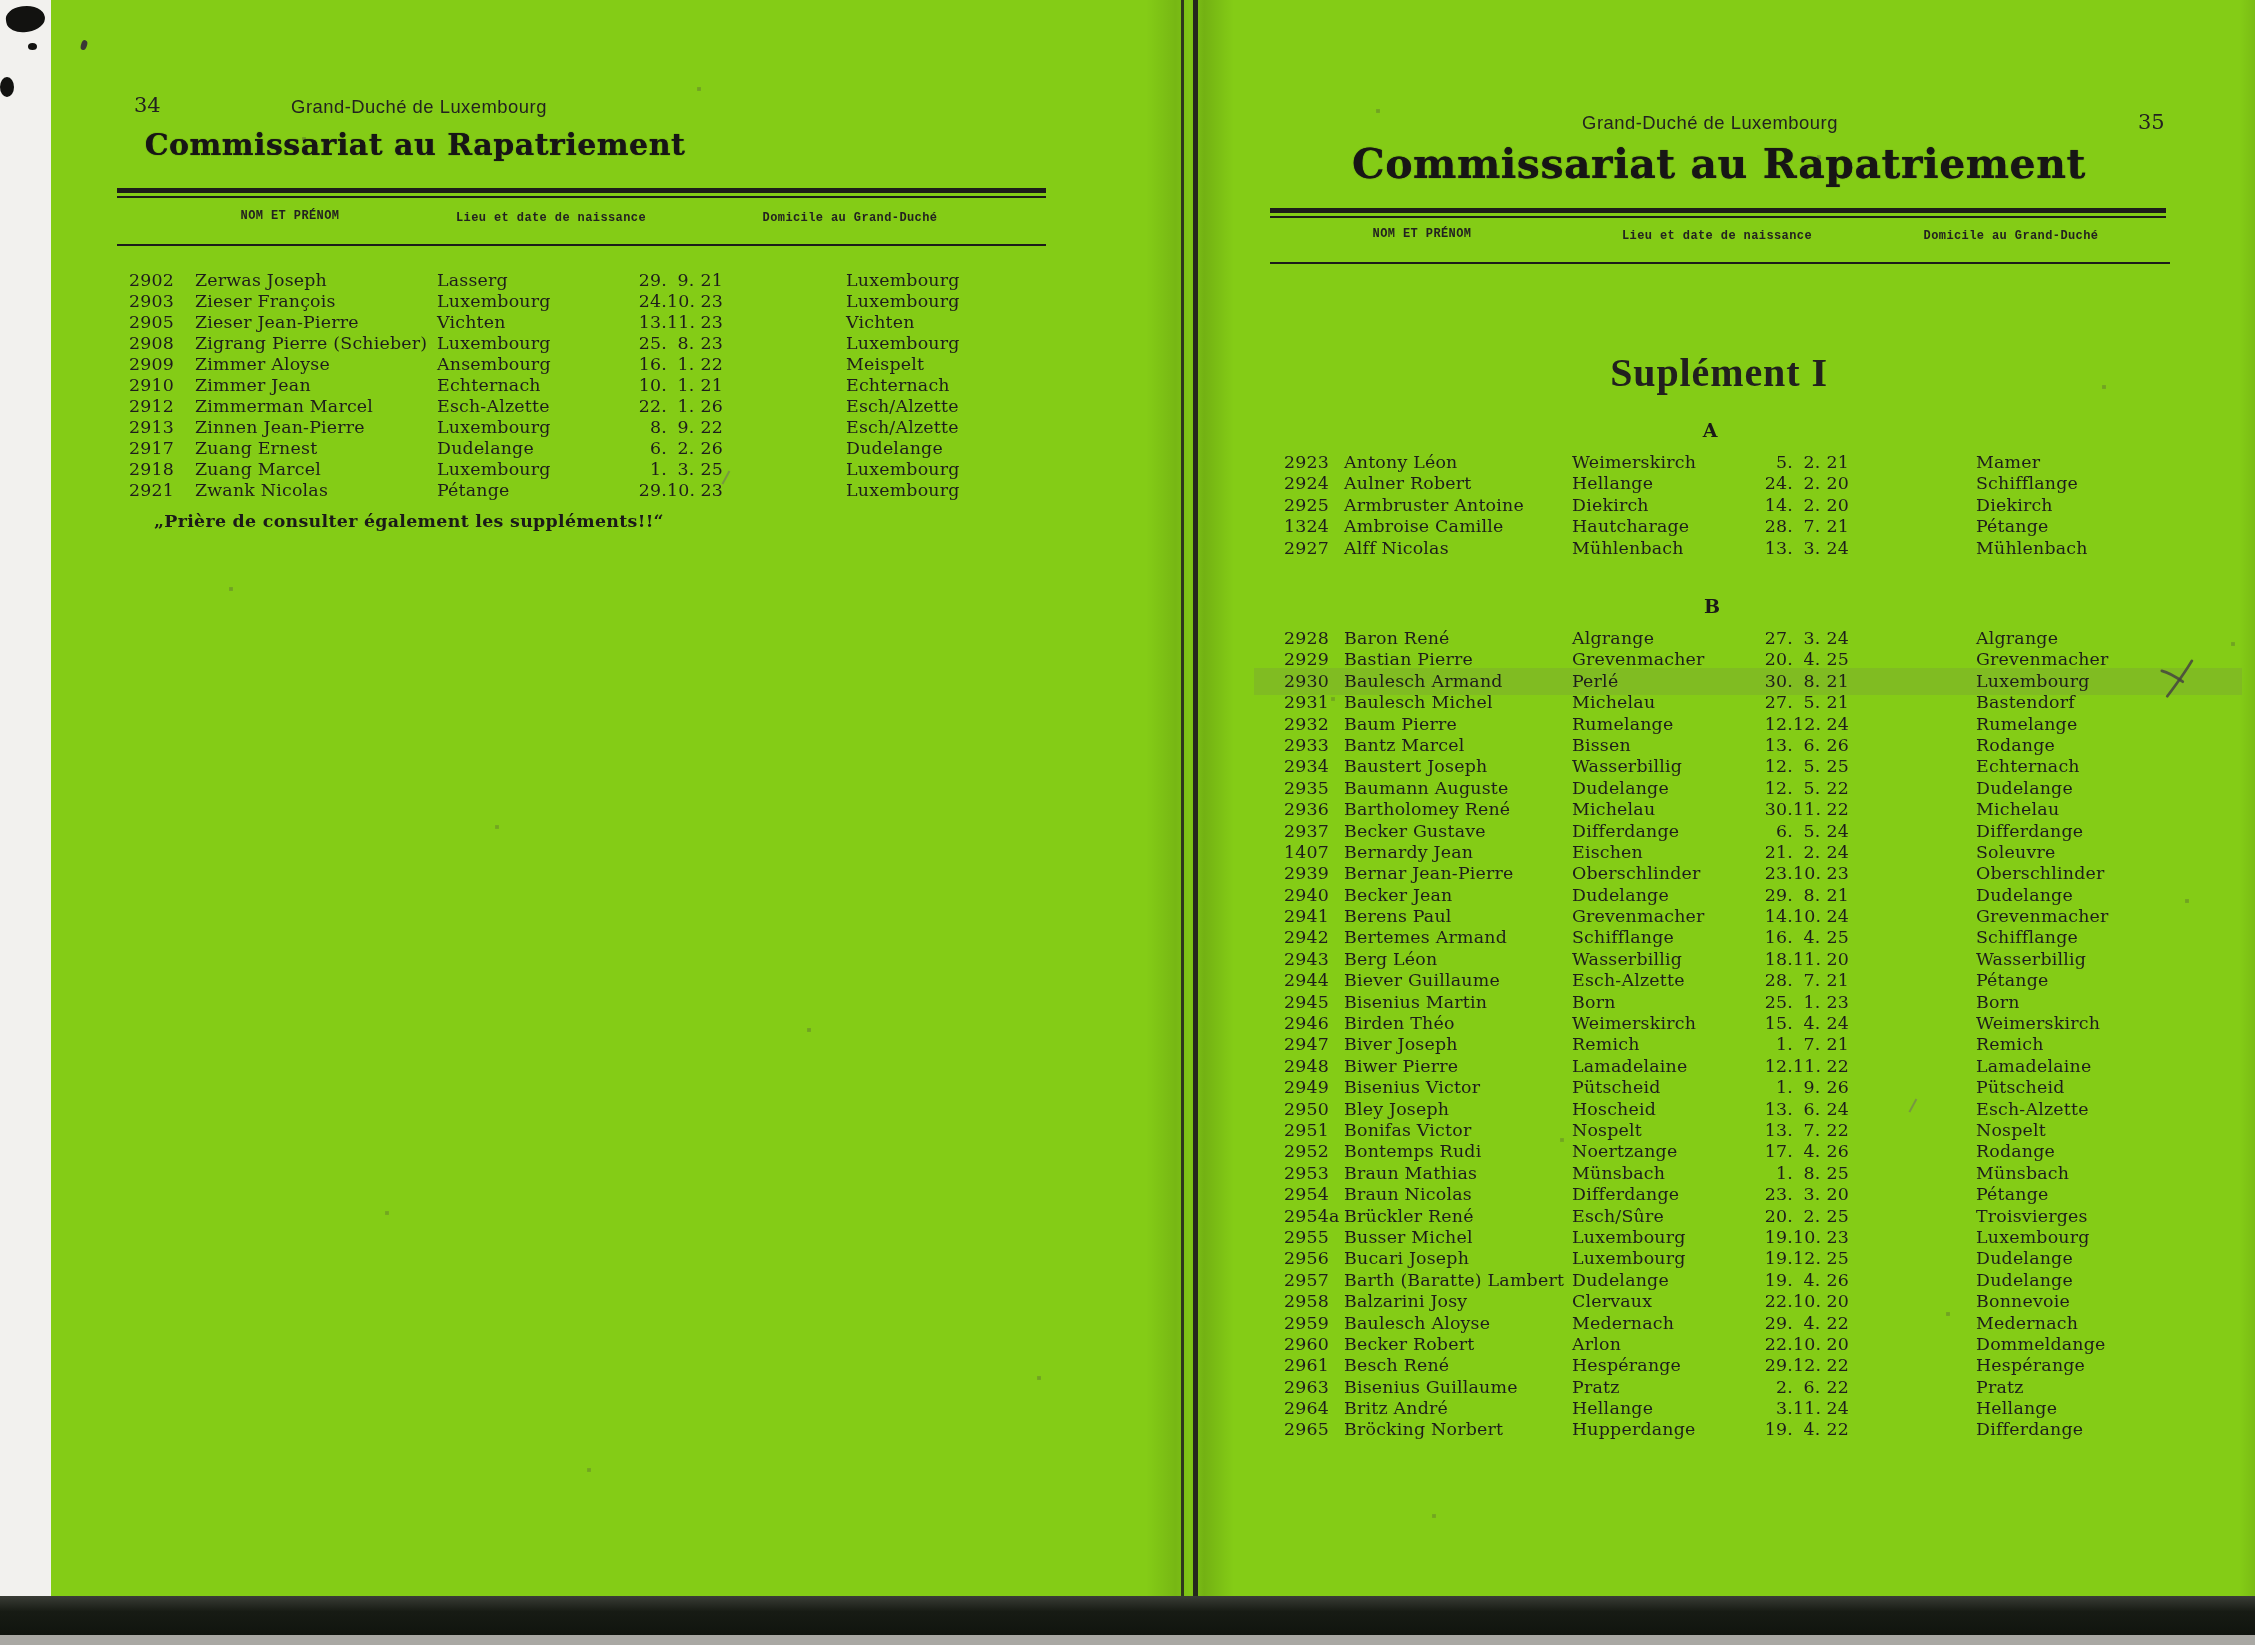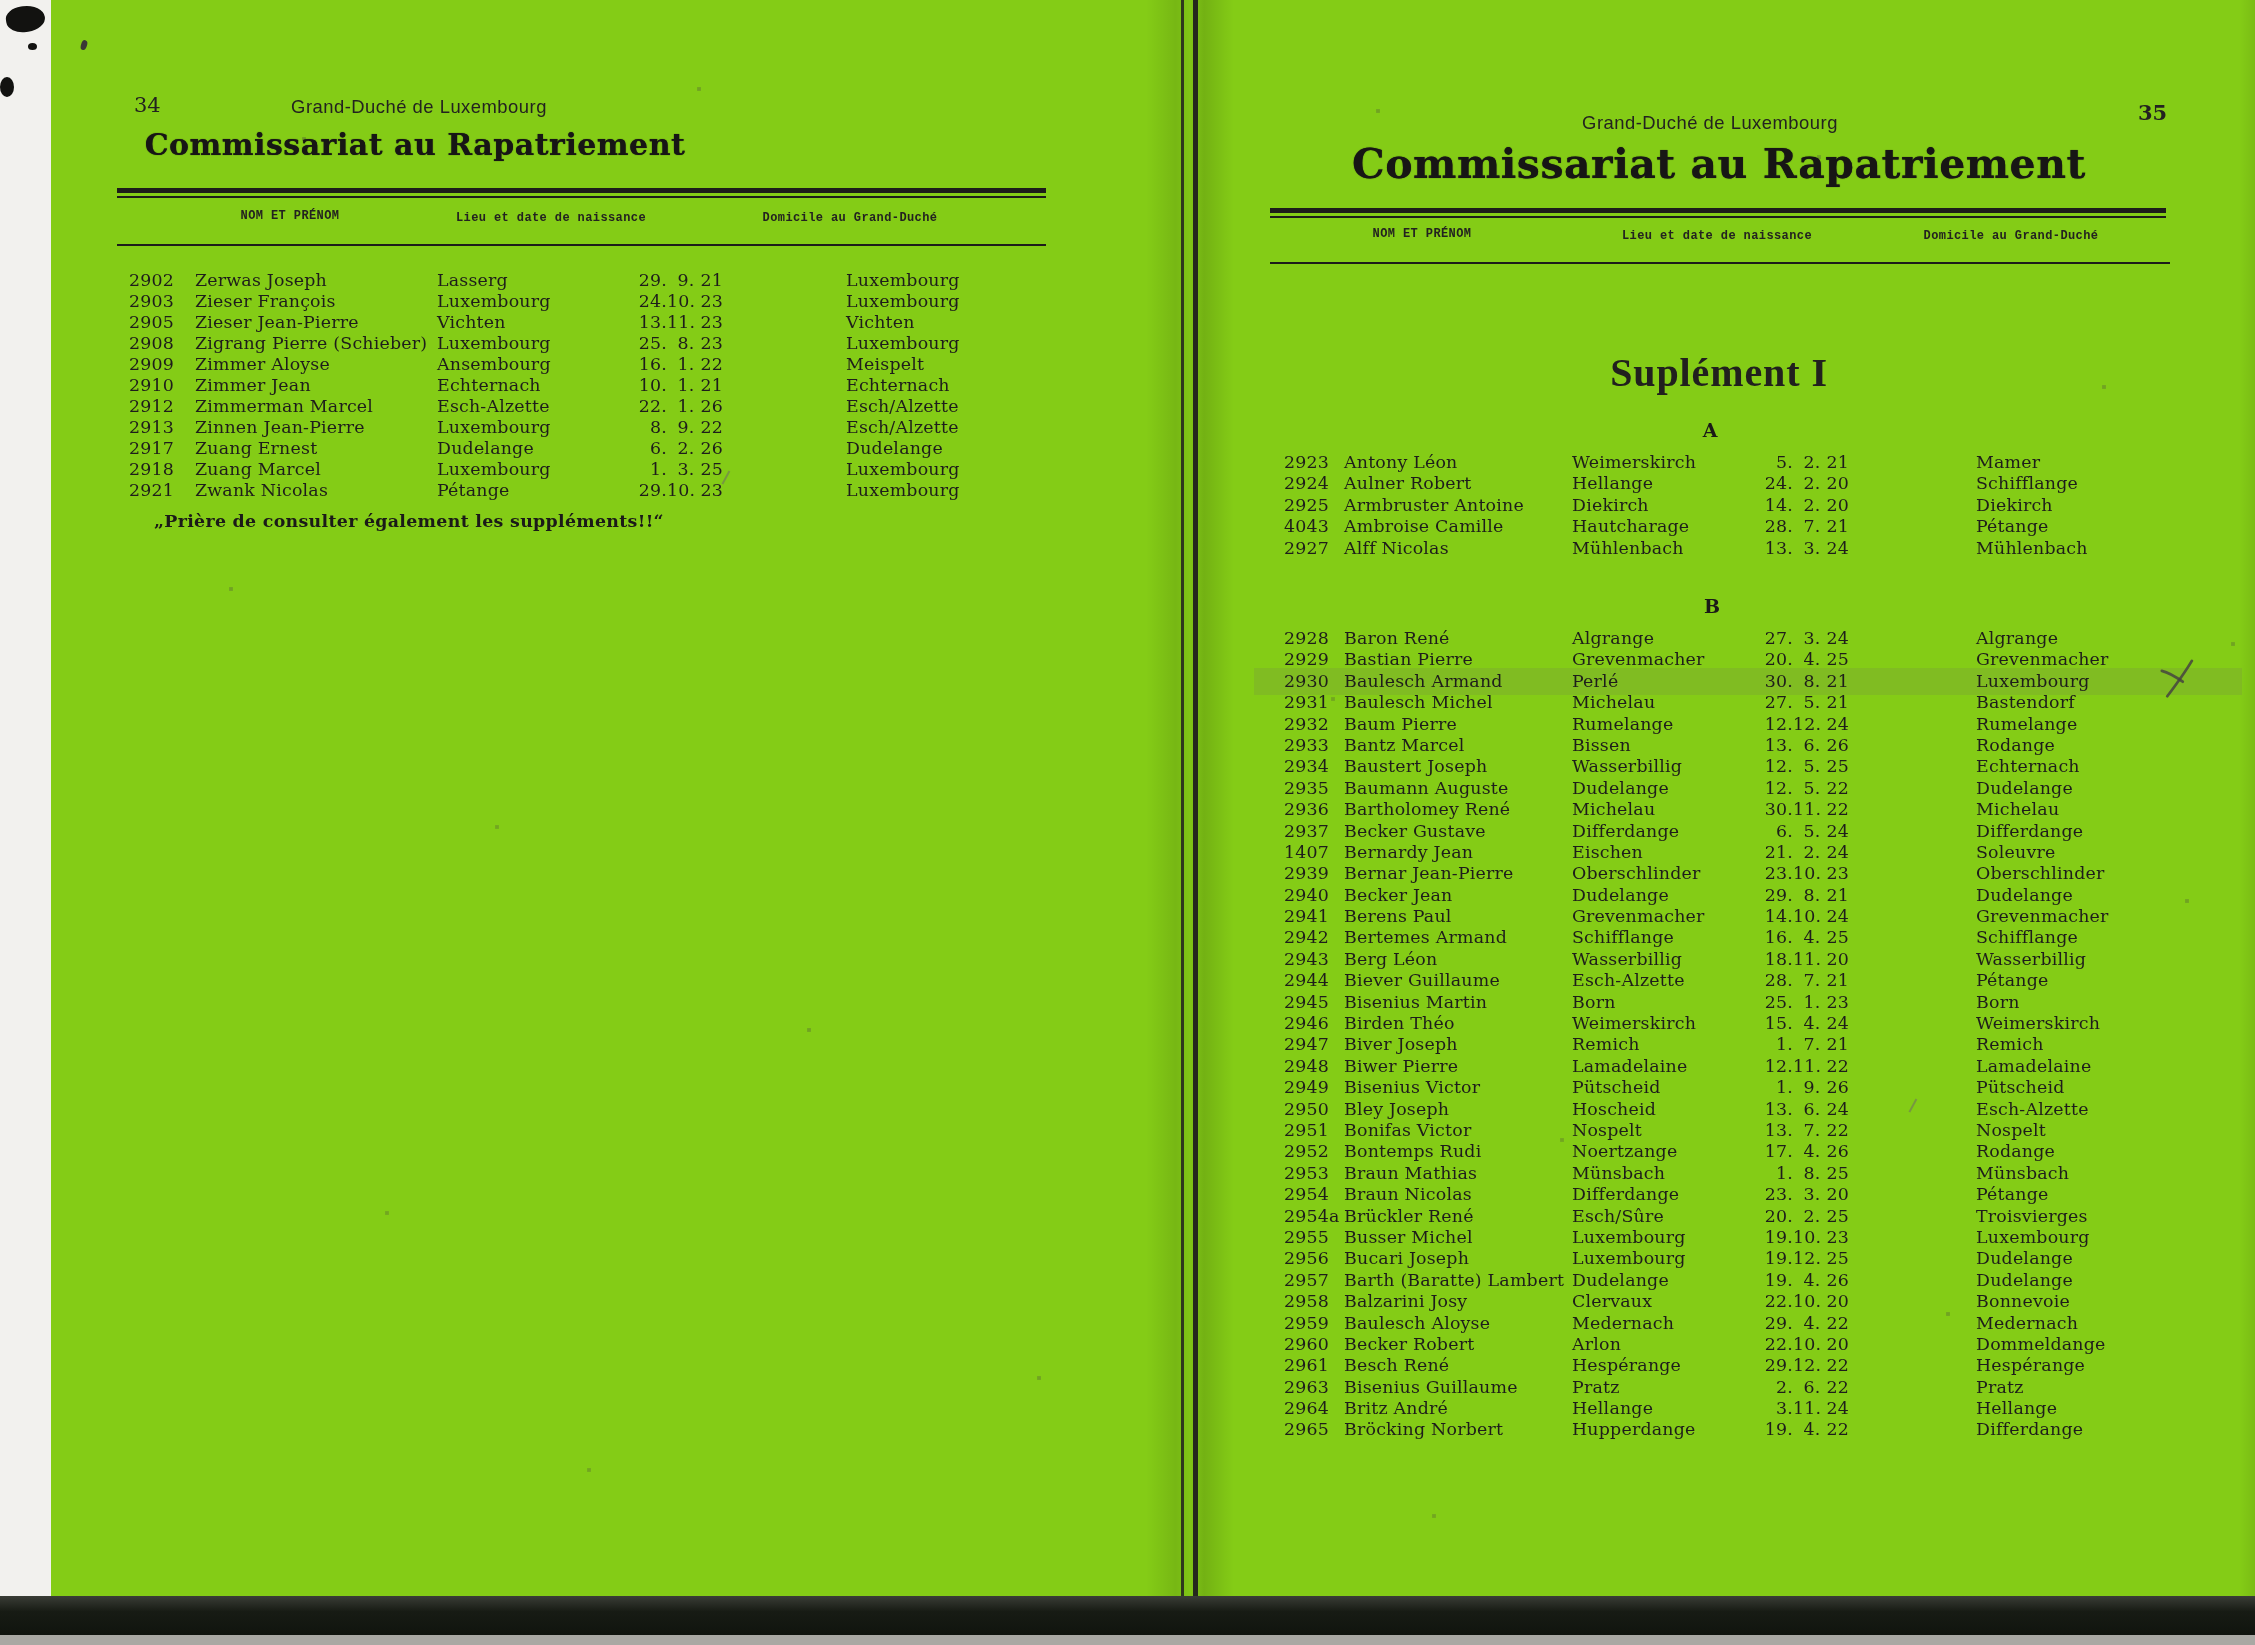--- a/index.html
+++ b/index.html
@@ -193,21 +193,21 @@
           <span class="c do">Luxembourg</span>
         </div>
       </div>
 
     <div class="footnote">„Prière de consulter également les suppléments!!“</div>
     <div class="pencil-slash" style="left:725px;top:470px;"></div>
   </section>
 
   <section>
     <div class="region-header" style="left:1710px;top:112px;">Grand-Duché de Luxembourg</div>
-    <div class="page-num" style="left:2138px;top:100px;font-weight:bold;">35</div>
+    <div class="page-num" style="left:2138px;top:110px;">35</div>
     <div class="page-title" style="left:1719px;top:140px;font-size:41px;">Commissariat au Rapatriement</div>
 
     <div class="rule" style="left:1270px;top:208px;width:896px;height:4.6px;"></div>
     <div class="rule" style="left:1270px;top:216px;width:896px;height:1.8px;"></div>
 
     <div class="col-header" style="left:1422px;top:227px;">NOM ET PRÉNOM</div>
     <div class="col-header" style="left:1717px;top:229px;">Lieu et date de naissance</div>
     <div class="col-header" style="left:2011px;top:229px;">Domicile au Grand-Duché</div>
 
     <div class="rule" style="left:1270px;top:262px;width:900px;height:1.8px;"></div>
@@ -237,21 +237,21 @@
         <div class="row rp">
           <span class="c no">2925</span>
           <span class="c nm">Armbruster Antoine</span>
           <span class="c pl">Diekirch</span>
           <span class="c dd">14.</span>
           <span class="c dm">2.</span>
           <span class="c dy">20</span>
           <span class="c do">Diekirch</span>
         </div>
         <div class="row rp">
-          <span class="c no">4043</span>
+          <span class="c no">1324</span>
           <span class="c nm">Ambroise Camille</span>
           <span class="c pl">Hautcharage</span>
           <span class="c dd">28.</span>
           <span class="c dm">7.</span>
           <span class="c dy">21</span>
           <span class="c do">Pétange</span>
         </div>
         <div class="row rp">
           <span class="c no">2927</span>
           <span class="c nm">Alff Nicolas</span>

